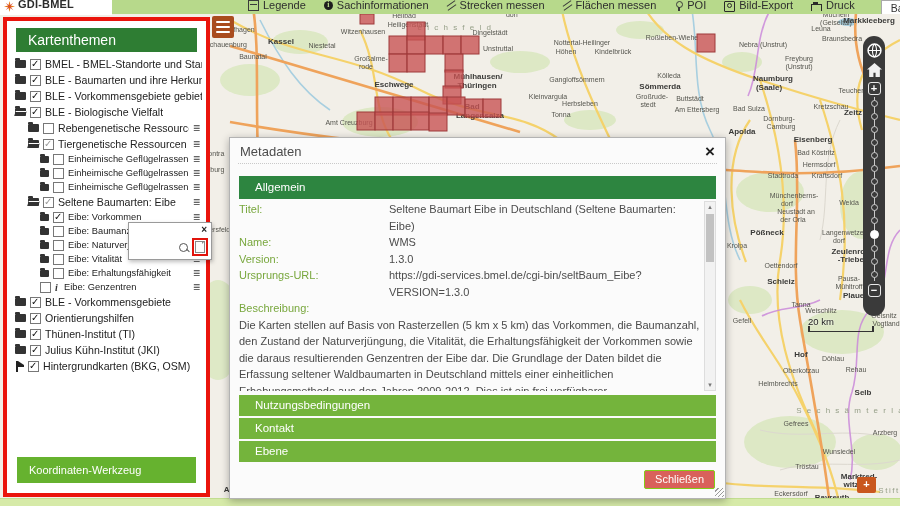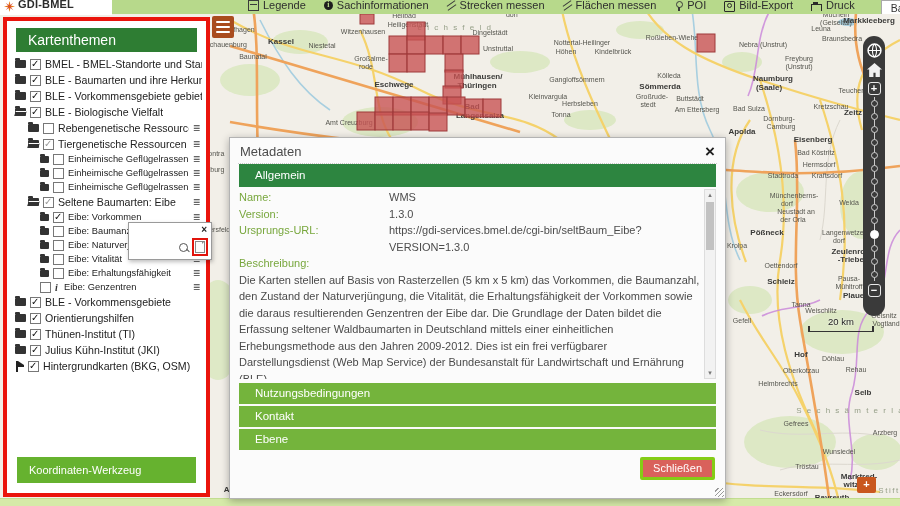--- a/index.html
+++ b/index.html
@@ -85,50 +85,50 @@
   .i-doc::before{content:"";position:absolute;right:-1px;top:-1px;border-left:3px solid #8a8a8a;border-bottom:3px solid transparent}
   
   .modal{position:absolute;left:229px;top:137px;width:497px;height:362px;background:#fbfbfb;
          border:1px solid #b3b3b3;box-shadow:0 2px 8px rgba(0,0,0,.3);z-index:10;box-sizing:border-box}
   .m-head{display:flex;justify-content:space-between;align-items:center;padding:6px 10px 4px}
   .m-title{font-size:13px;color:#4c4c4c}
   .m-close{font-size:17px;font-weight:bold;color:#1e1e1e;line-height:14px;cursor:pointer}
   .m-dotted{border-bottom:1px dotted #c9c9c9;margin:0 8px}
   .m-bar{margin:0 9px;background:#74b43c;color:#fff;font-size:11.5px;height:21px;line-height:21px;
          padding-left:16px;cursor:pointer}
-  .m-bar.dark{background:#2d8540;height:23px;line-height:23px;margin-top:0}
+  .m-bar.dark{background:#2d8540;height:23px;line-height:23px;margin-top:12px}
   .m-bar+.m-bar{margin-top:2px}
   .m-content{position:relative;margin:2px 9px 4px;height:190px;overflow:hidden;padding-right:14px}
   .m-row{display:flex;font-size:11px;line-height:16.5px}
   .m-row .ml{width:150px;color:#78a73d;flex:0 0 auto}
   .m-row .mv{color:#4c4c4c}
   .m-desc{font-size:11px;line-height:16.6px;color:#4a4a4a;margin:0;padding-right:2px}
   .m-scroll{position:absolute;right:0;top:0;bottom:0;width:12px;background:#f2f2f2;border:1px solid #ddd;
             box-sizing:border-box;cursor:pointer}
   .m-scroll .up,.m-scroll .dn{position:absolute;left:0;right:0;text-align:center;font-size:7px;color:#777}
   .m-scroll .up{top:1px}.m-scroll .dn{bottom:1px}
   .m-thumb{position:absolute;left:1px;right:1px;top:12px;height:48px;background:#c2c2c2}
   .m-foot{text-align:right;padding:7px 10px 0}
-  .btn-close{background:#d9615b;border:3px solid #84cc16;color:#fff;font-size:11px;padding:2px 10px 3px;
+  .btn-close{background:#d9615b;border:1px solid #84cc16;color:#fff;font-size:11px;padding:2px 10px 3px;
              border-radius:2px;cursor:pointer;font-family:"Liberation Sans",sans-serif}
   .m-resize{position:absolute;right:1px;bottom:1px;width:9px;height:9px;cursor:pointer;
       background:repeating-linear-gradient(135deg,transparent 0 2px,#9a9a9a 2px 3px)}
   
   .ctl{position:absolute;left:863px;top:36px;width:22px;height:280px;background:#3a3a3a;border-radius:11px;
        z-index:5;display:flex;flex-direction:column;align-items:center;padding-top:7px;box-sizing:border-box}
   .ctl .cico{margin-bottom:5px;cursor:pointer;line-height:0}
   .pm{width:13px;height:13px;border:1.6px solid #e8e8e8;border-radius:3px;color:#fff;font-size:11px;
       line-height:11px;text-align:center;cursor:pointer;box-sizing:border-box;font-weight:bold}
   .ticks{position:relative;display:flex;flex-direction:column;align-items:center;margin:2px 0 3px}
   .ticks::before{content:"";position:absolute;top:0;bottom:0;left:50%;border-left:1px solid #c9c9c9}
   .tick{width:5px;height:5px;border:1.2px solid #cfcfcf;border-radius:50%;background:#3a3a3a;
         margin:3px 0;position:relative;cursor:pointer}
   .tick.cur{width:7px;height:7px;background:#fff;border-color:#fff}
   
-  .scale{position:absolute;left:808px;top:316px;width:66px;z-index:4;text-align:center}
+  .scale{position:absolute;left:808px;top:316px;width:66px;z-index:4;text-align:left}
   .scale .txt{font-size:9.5px;color:#222;text-shadow:0 0 2px #fff}
   .scale .bar{height:4px;border-bottom:1.6px solid #333;position:relative}
   .scale .bar::before,.scale .bar::after{content:"";position:absolute;bottom:0;width:1.6px;height:5px;background:#333}
   .scale .bar::before{left:0}.scale .bar::after{right:0}
   
   .ovw{position:absolute;left:857px;top:477px;width:19px;height:16px;background:#c9571e;border-radius:2px;
        z-index:5;color:#fff;font-size:11px;font-weight:bold;text-align:center;line-height:15px;cursor:pointer}
 </style>
 </head>
 <body>
@@ -510,20 +510,24 @@
 <div class="modal">
   <div class="m-head">
     <span class="m-title">Metadaten</span>
     <span class="m-close">×</span>
   </div>
   <div class="m-dotted"></div>
   <div class="m-bar dark">Allgemein</div>
   <div class="m-content">
     <div id="m-fields">
         <div class="m-row">
+          <span class="ml">Titel:</span>
+          <span class="mv">Seltene Baumart Eibe in Deutschland (Seltene Baumarten: Eibe)</span>
+        </div>
+        <div class="m-row">
           <span class="ml">Name:</span>
           <span class="mv">WMS</span>
         </div>
         <div class="m-row">
           <span class="ml">Version:</span>
           <span class="mv">1.3.0</span>
         </div>
         <div class="m-row">
           <span class="ml">Ursprungs-URL:</span>
           <span class="mv">https://gdi-services.bmel.de/cgi-bin/seltBaum_Eibe?VERSION=1.3.0</span>

